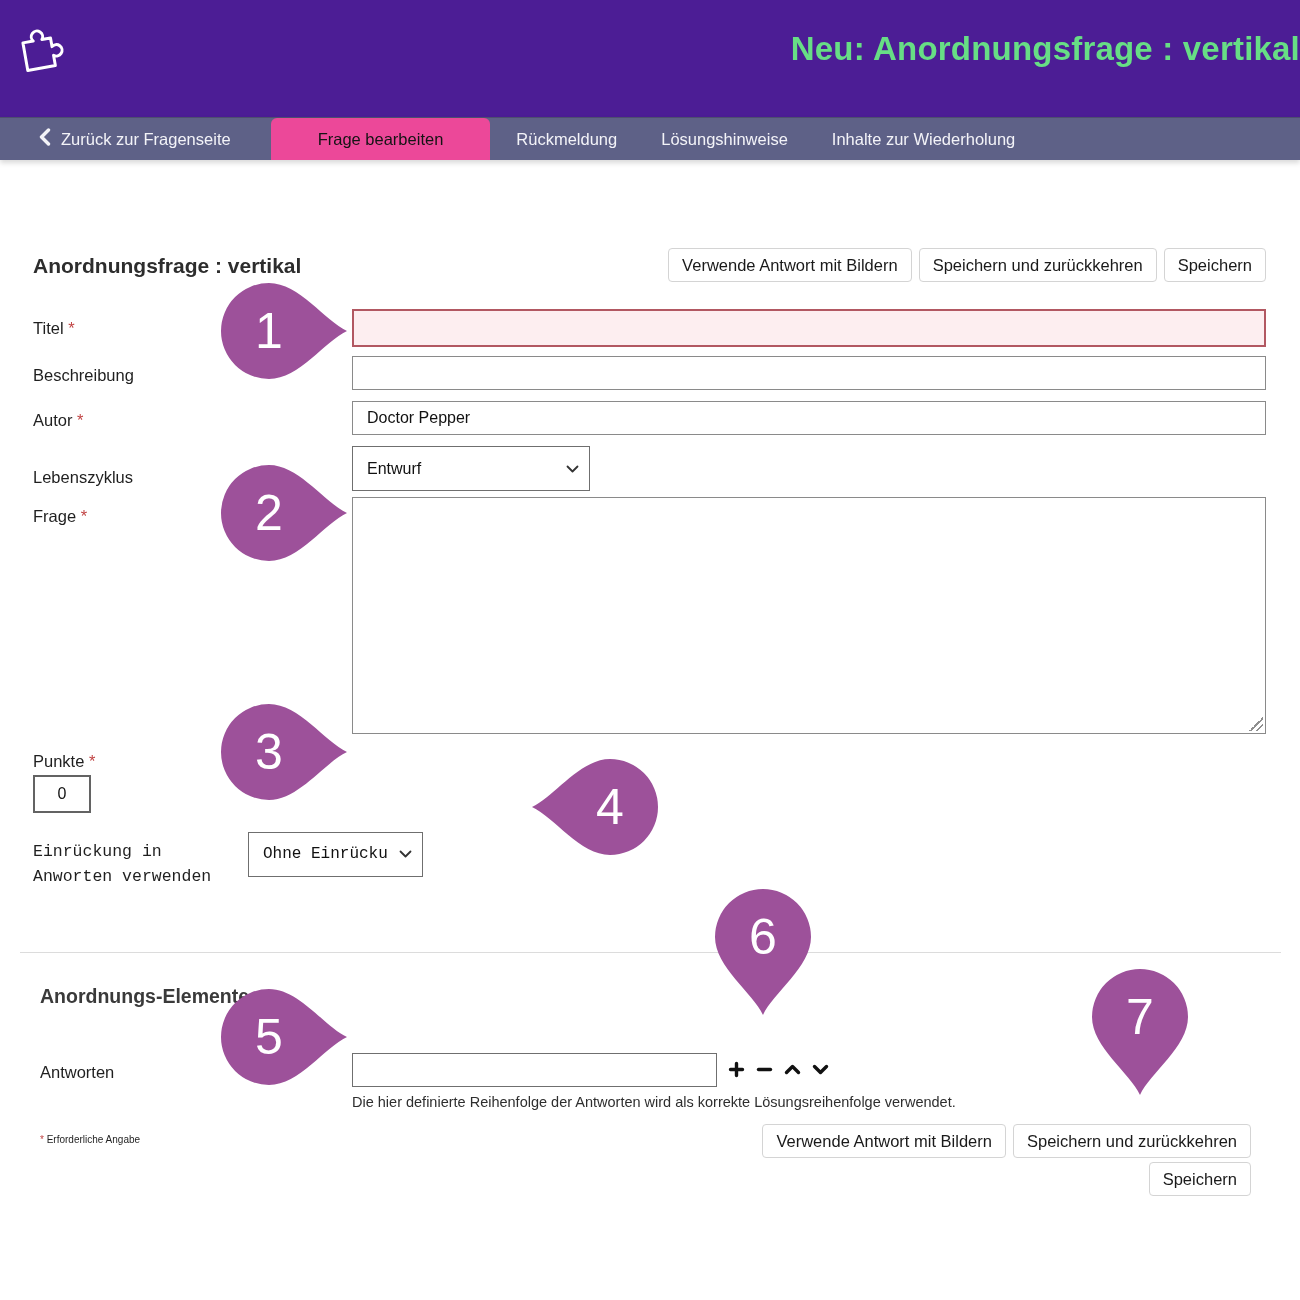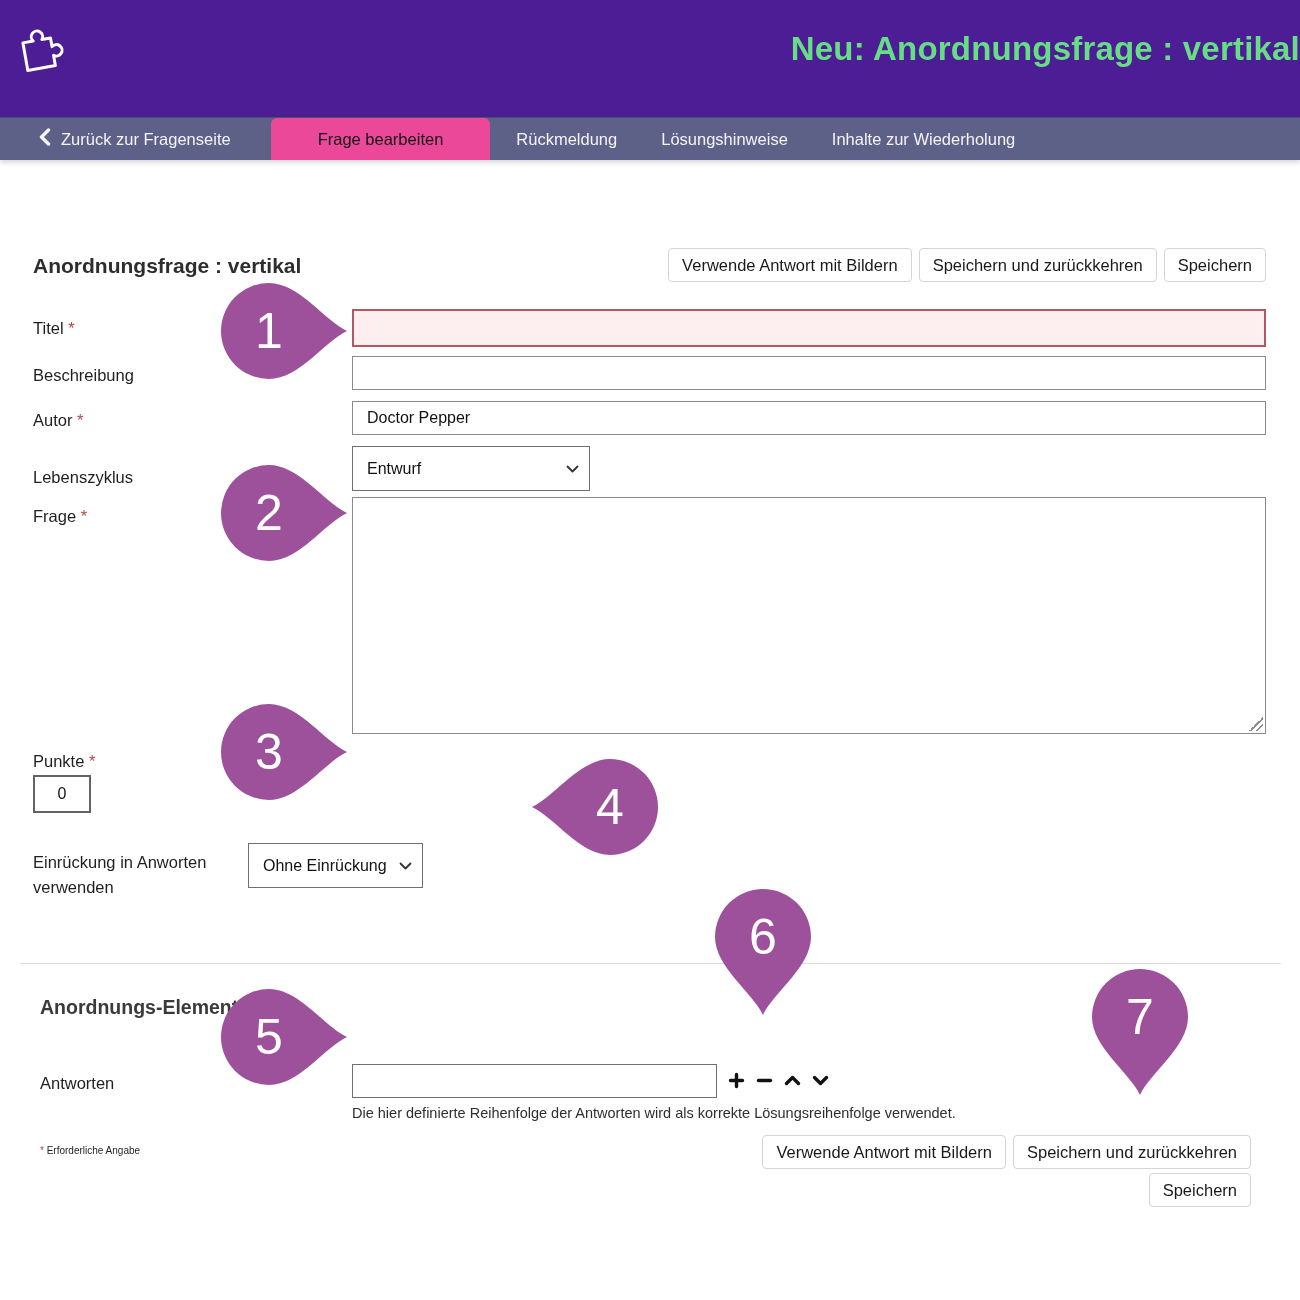--- a/index.html
+++ b/index.html
@@ -91,21 +91,21 @@
   }
   .flabel .req { color: #c14444; }
   .fcontrol { flex: 1; position: relative; }
 
   .row-titel  { margin-top: 27px; }
   .row-autor  { margin-top: 11px; }
   .row-besch  { margin-top: 9px;  }
   .row-lebens { margin-top: 11px; align-items: flex-end; }
   .row-frage  { margin-top: 6px;  }
   .row-punkte { margin-top: 8px; flex-direction: column;  }
-  .row-einr   { margin-top: 30px; }
+  .row-einr   { margin-top: 19px; font-family: Liberation Mono, monospace; }
   .row-einr .flabel { max-width: 215px; }
 
   .tinput {
     width: 100%; height: 34px;
     border: 1px solid #8a8a8a;
     background: #fff;
     font-family: inherit; font-size: 16px; color: #111;
     padding: 0 14px;
   }
   .tinput.error {

